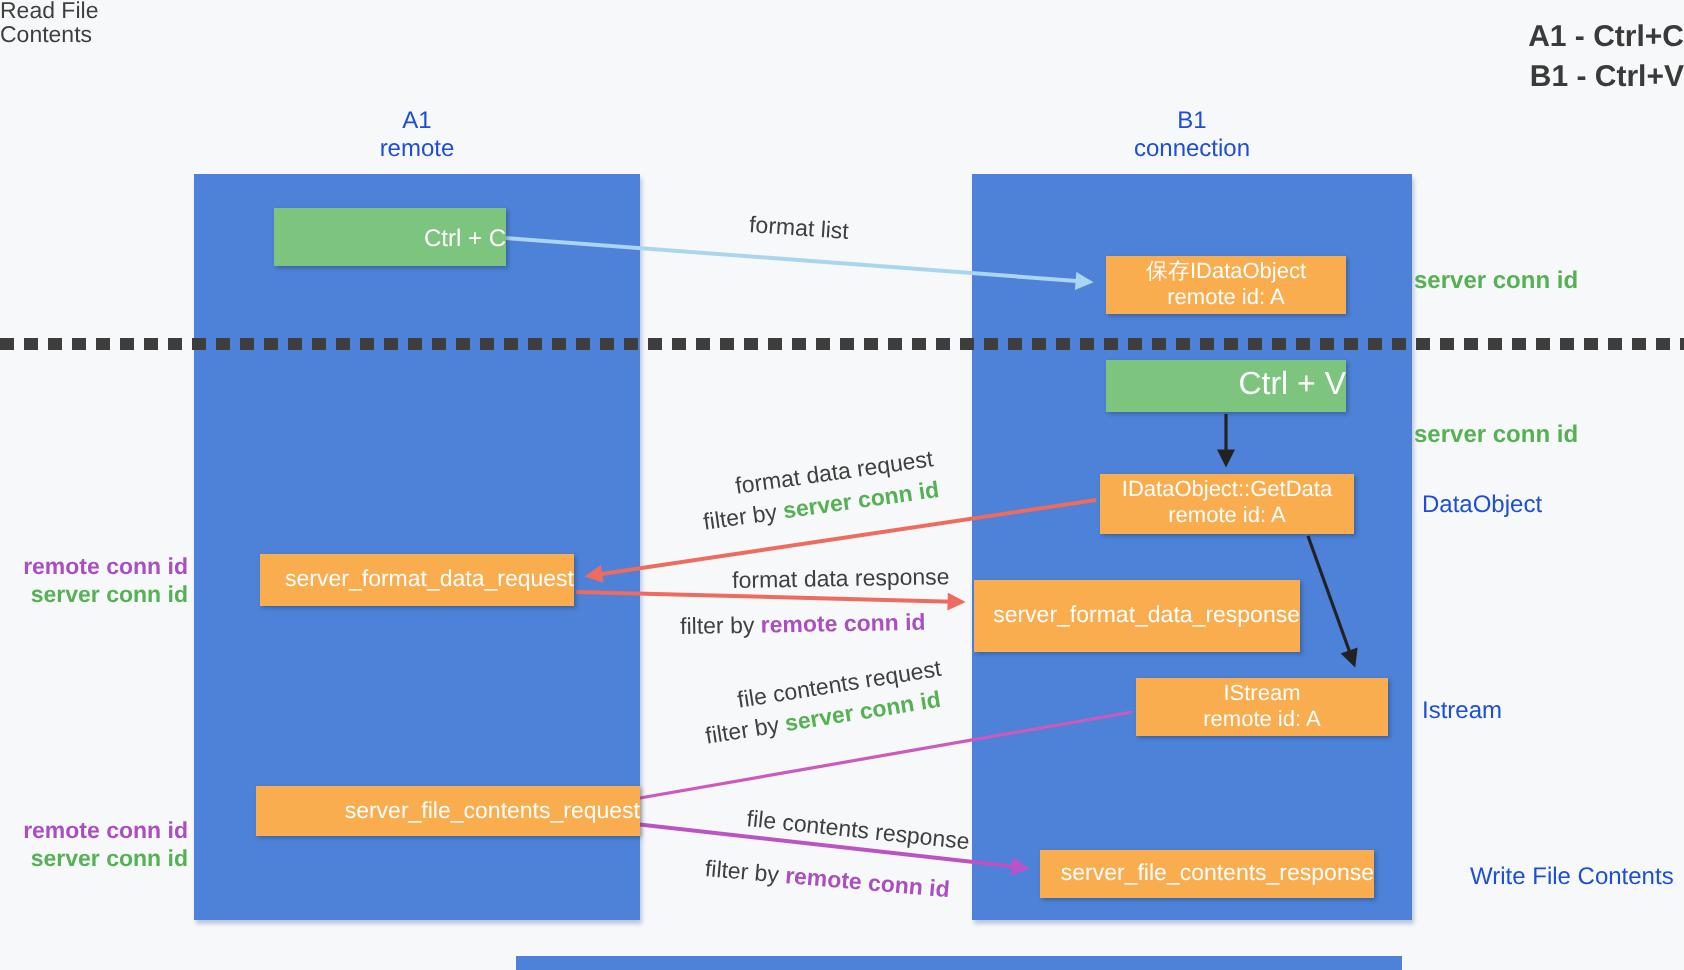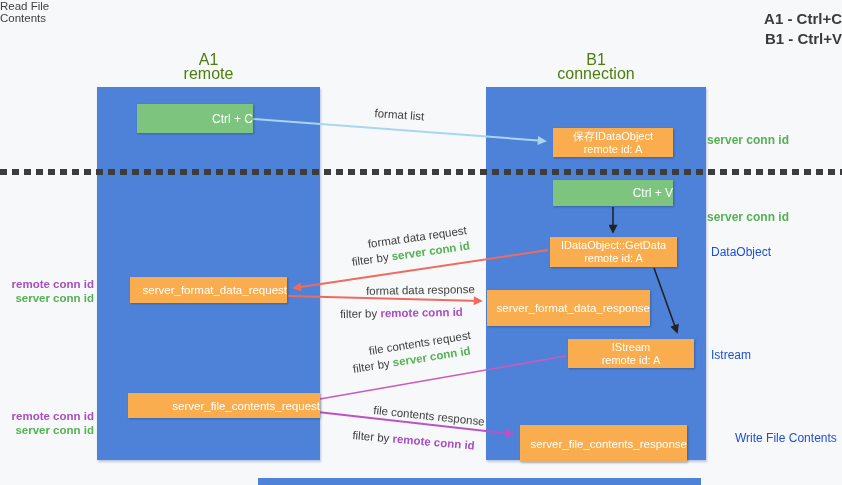--- a/index.html
+++ b/index.html
@@ -7,21 +7,21 @@
     position:relative; width:842px; height:485px; overflow:hidden;
     font-family:"Liberation Sans", sans-serif; color:#3c3c3c;
     background:#f7f8f9;
   }
   .title {
     position:absolute; left:0; right:0; top:9px; text-align:right;
     font-size:15px; line-height:20px; color:#3a3a3a;font-weight:bold;
   }
   .lane-header {
     position:absolute; top:53px; text-align:center;
-    font-size:16px; line-height:14px; color:#4d7c0f;
+    font-size:12px; line-height:14px; color:#1d4ed8;
   }
   .lane-header.a1 { left:97px; width:223px; }
   .lane-header.b1 { left:486px; width:220px; }
   .lane {
     position:absolute; top:87px; height:373px;
     background:var(--lane-blue,#4d82d8);
     box-shadow:1px 2px 2px rgba(80,110,170,.35);
   }
   .lane.a1 { left:97px; width:223px; }
   .lane.b1 { left:486px; width:220px; }
@@ -38,27 +38,27 @@
     position:absolute; display:flex; flex-direction:column;
     align-items:center; justify-content:center; text-align:center;
     color:#fff; box-shadow:1px 1px 2px rgba(0,0,0,.25);
   }
   .node.green { background:var(--box-green,#7dc47f); }
   .node.orange { background:var(--box-orange,#f9ad4e); }
   .node .l { font-size:11px; line-height:13px; white-space:nowrap; }
   .node.single { font-size:11.5px;align-items:flex-end; }
   #n-ctrl-c   { left:137px; top:104px; width:116px; height:29px; font-size:12px; }
   #n-save-obj { left:553px; top:128px; width:120px; height:29px;text-align:right; }
-  #n-ctrl-v   { left:553px; top:180px; width:120px; height:26px; font-size:12px; }
+  #n-ctrl-v   { left:553px; top:180px; width:120px; height:26px; font-size:16px; }
   #n-getdata  { left:550px; top:237px; width:127px; height:30px; }
   #n-fmt-req  { left:130px; top:277px; width:157px; height:26px; }
   #n-fmt-resp { left:487px; top:290px; width:163px; height:36px; }
   #n-istream  { left:568px; top:339px; width:126px; height:29px; }
   #n-file-req { left:128px; top:393px; width:192px; height:25px; }
-  #n-file-resp{ left:520px; top:425px; width:167px; height:37px; }
+  #n-file-resp{ left:520px; top:425px; width:167px; height:24px; }
   .alabel {
     position:absolute; font-size:11.5px; color:#3f3f3f; white-space:nowrap;
     transform-origin:0 0;
   }
   .txt-green  { color:var(--green-text,#55b154); font-weight:700; }
   .txt-purple { color:var(--purple-text,#a94fc0); font-weight:700; }
   #lbl-format-list { left:375px; top:107px; transform:rotate(4deg); }
   #lbl-fdr  { left:367px; top:238px; transform:rotate(-8deg); }
   #lbl-fdrf { left:351px; top:256px; transform:rotate(-8deg); }
   #lbl-fre  { left:366px; top:285px; transform:rotate(-1deg); }

